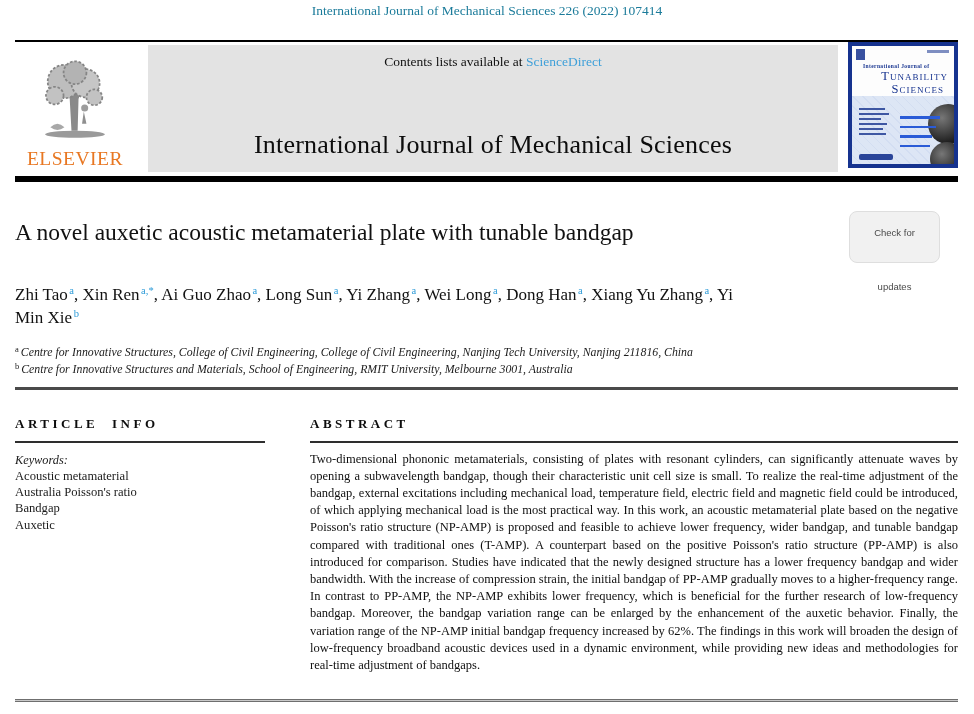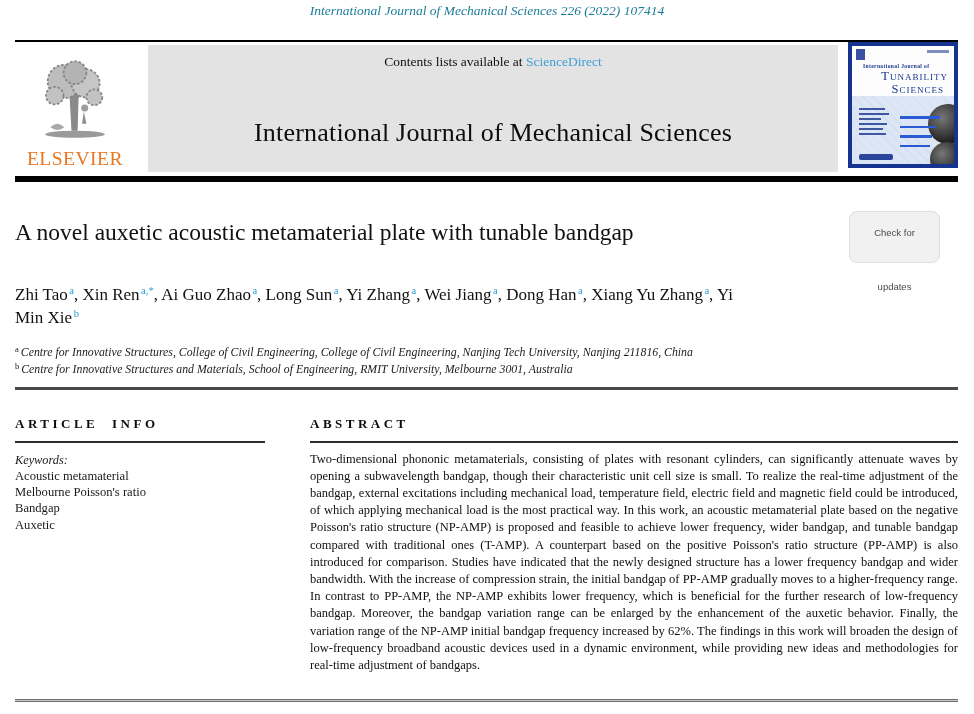--- a/index.html
+++ b/index.html
@@ -4,33 +4,33 @@
 <style>
   * { margin:0; padding:0; box-sizing:border-box; }
   html,body { background:#ffffff; }
   .page {
     position:relative; width:974px; height:714px; background:#fff;
     font-family:"Liberation Serif","DejaVu Serif",serif; color:#1a1a1a; overflow:hidden;
   }
   
   .citation {
     position:absolute; top:3px; left:0; right:0; text-align:center;
-    font-size:13.5px; color:#1b7b9a; cursor:pointer;font-style:italic;
+    font-size:13.5px; color:#1b7b9a; cursor:pointer;
   }
   
   .rule-thin  { position:absolute; top:40px;  left:15px; width:943px; height:2px; background:#000; }
   .rule-thick { position:absolute; top:176px; left:15px; width:943px; height:6px; background:#000; }
   .rule-mid   { position:absolute; top:387px; left:15px; width:943px; height:2.5px; background:#4a4a4a; }
   .rule-bottom{ position:absolute; top:699px; left:15px; width:943px; height:3px;
                 border-top:1px solid #6f6f6f; border-bottom:1px solid #6f6f6f; background:#c9c9c9; }
   
   .banner {
     position:absolute; top:45px; left:148px; width:690px; height:127px; background:#e3e3e3;
     display:flex; flex-direction:column; align-items:center; justify-content:space-between;
-    padding:9px 0 24px 0;
+    padding:9px 0 12px 0;
   }
   .banner-line1 { font-size:13.5px; color:#111; }
   .link { color:#3fa0d9; cursor:pointer; }
   .banner-title { font-size:26px; font-weight:400; color:#0d0d0d; letter-spacing:0.2px; }
   .banner-line2 { font-family:"Liberation Sans","DejaVu Sans",sans-serif; font-size:13px; color:#111; }
   
   .elsevier { position:absolute; top:46px; left:16px; width:118px; height:124px;
               display:flex; flex-direction:column; align-items:center; justify-content:flex-end; }
   .elsevier svg { width:88px; height:92px; }
   .elsevier-word { font-size:19.5px; color:#e87722; letter-spacing:0.5px; margin-top:2px; }
@@ -156,39 +156,39 @@
     <span>Check for</span>
     <span>updates</span>
   </div>
 
   <p class="authors">
     <span><span>Zhi Tao</span><span class="sup">a</span><span>, </span></span>
     <span><span>Xin Ren</span><span class="sup">a,*</span><span>, </span></span>
     <span><span>Ai Guo Zhao</span><span class="sup">a</span><span>, </span></span>
     <span><span>Long Sun</span><span class="sup">a</span><span>, </span></span>
     <span><span>Yi Zhang</span><span class="sup">a</span><span>, </span></span>
-    <span><span>Wei Jiang</span><span class="sup">a</span><span>, </span></span>
+    <span><span>Wei Long</span><span class="sup">a</span><span>, </span></span>
     <span><span>Dong Han</span><span class="sup">a</span><span>, </span></span>
     <span><span>Xiang Yu Zhang</span><span class="sup">a</span><span>, </span></span>
     <span><span>Yi Min Xie</span><span class="sup">b</span><span></span></span>
   </p>
 
   <div class="affils">
     <div><span class="marker">a</span><span>Centre for Innovative Structures, College of Civil Engineering, College of Civil Engineering, Nanjing Tech University, Nanjing 211816, China</span></div>
     <div><span class="marker">b</span><span>Centre for Innovative Structures and Materials, School of Engineering, RMIT University, Melbourne 3001, Australia</span></div>
   </div>
 
   <div class="rule-mid"></div>
 
   <div class="col-left">
     <div class="sec-head">ARTICLE INFO</div>
     <div class="sec-rule"></div>
     <div class="kw-label">Keywords:</div>
     <div class="kw-item">Acoustic metamaterial</div>
-    <div class="kw-item">Melbourne Poisson's ratio</div>
+    <div class="kw-item">Australia Poisson's ratio</div>
     <div class="kw-item">Bandgap</div>
     <div class="kw-item">Auxetic</div>
   </div>
 
   <div class="col-right">
     <div class="sec-head">ABSTRACT</div>
     <div class="sec-rule"></div>
     <p class="abstract">Two-dimensional phononic metamaterials, consisting of plates with resonant cylinders, can significantly attenuate waves by opening a subwavelength bandgap, though their characteristic unit cell size is small. To realize the real-time adjustment of the bandgap, external excitations including mechanical load, temperature field, electric field and magnetic field could be introduced, of which applying mechanical load is the most practical way. In this work, an acoustic metamaterial plate based on the negative Poisson's ratio structure (NP-AMP) is proposed and feasible to achieve lower frequency, wider bandgap, and tunable bandgap compared with traditional ones (T-AMP). A counterpart based on the positive Poisson's ratio structure (PP-AMP) is also introduced for comparison. Studies have indicated that the newly designed structure has a lower frequency bandgap and wider bandwidth. With the increase of compression strain, the initial bandgap of PP-AMP gradually moves to a higher-frequency range. In contrast to PP-AMP, the NP-AMP exhibits lower frequency, which is beneficial for the further research of low-frequency bandgap. Moreover, the bandgap variation range can be enlarged by the enhancement of the auxetic behavior. Finally, the variation range of the NP-AMP initial bandgap frequency increased by 62%. The findings in this work will broaden the design of low-frequency broadband acoustic devices used in a dynamic environment, while providing new ideas and methodologies for real-time adjustment of bandgaps.</p>
   </div>
 

